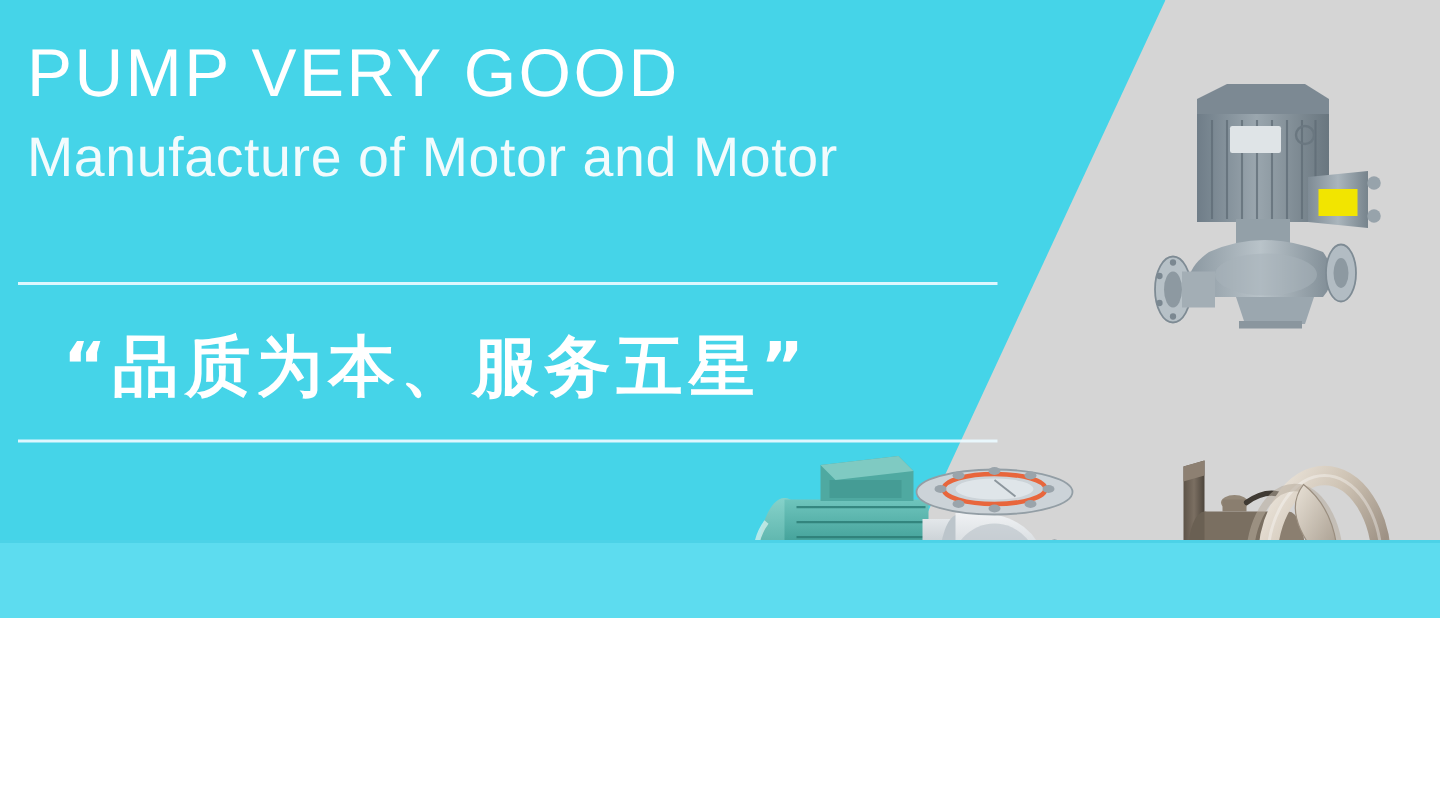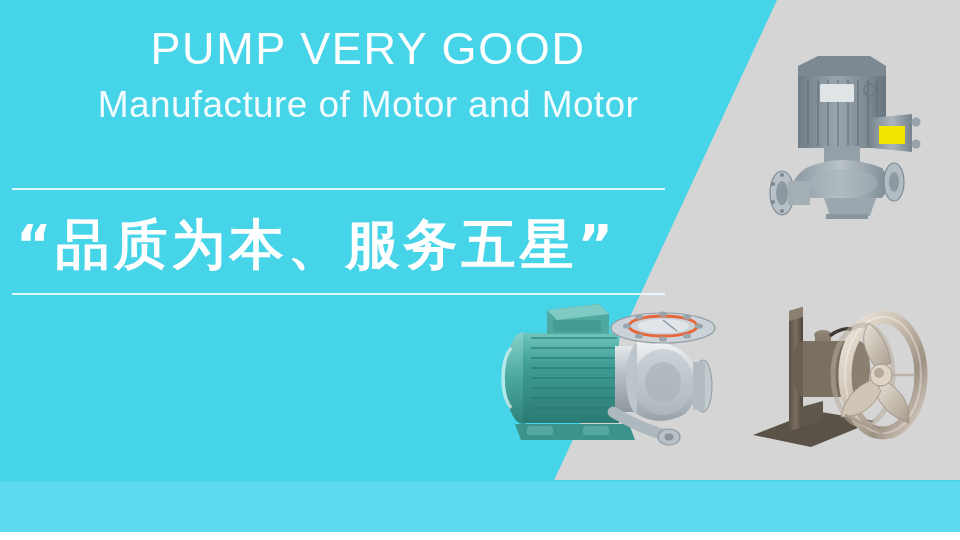--- a/index.html
+++ b/index.html
@@ -1,24 +1,23 @@
 <!DOCTYPE html>
 <html><head>
 <meta charset="utf-8">
 <style>
   * { margin:0; padding:0; box-sizing:border-box; }
   html,body { width:960px; height:540px; overflow:hidden; background:#ffffff; }
   body { font-family:"Liberation Sans","DejaVu Sans",sans-serif; }
 
   #banner {
     position:relative;
-    width:960px; height:532px;
+    width:960px; height:412px;
     overflow:hidden;
     background:#a21caf;
-    text-align:center;
   }
 
   
   .plate { position:absolute; inset:0; }
 
   .gray-plate { background:#d5d5d5; }
 
   
   .cyan-wedge {
     background:#45d4e8;
@@ -77,22 +76,22 @@
     position:absolute;
     height:2px;
     background:#eafaff;
     opacity:.92;
   }
   .rule-top    { left:12px;  top:188px; width:653px; }
   .rule-bottom { left:12px;  top:293px; width:653px; }
 
   .slogan {
     position:absolute;
-    left:16px; top:203px;
-    font-size:54px;
+    left:42px; top:203px;
+    font-size:44px;
     line-height:84px;
     font-weight:600;
     color:#ffffff;
     letter-spacing:4px;
     white-space:nowrap;
     font-family:"DejaVu Sans","Liberation Sans",sans-serif;
   }
 
   
   .product { position:absolute; }

